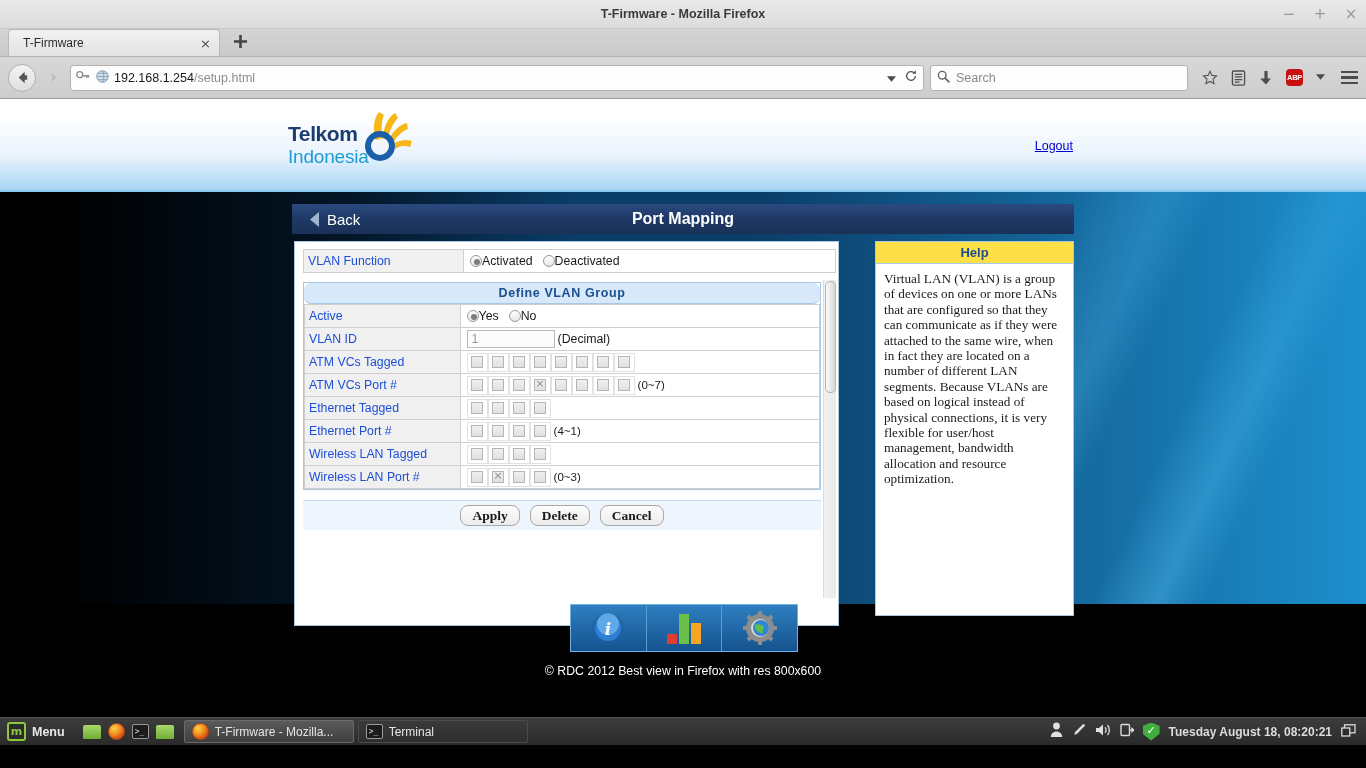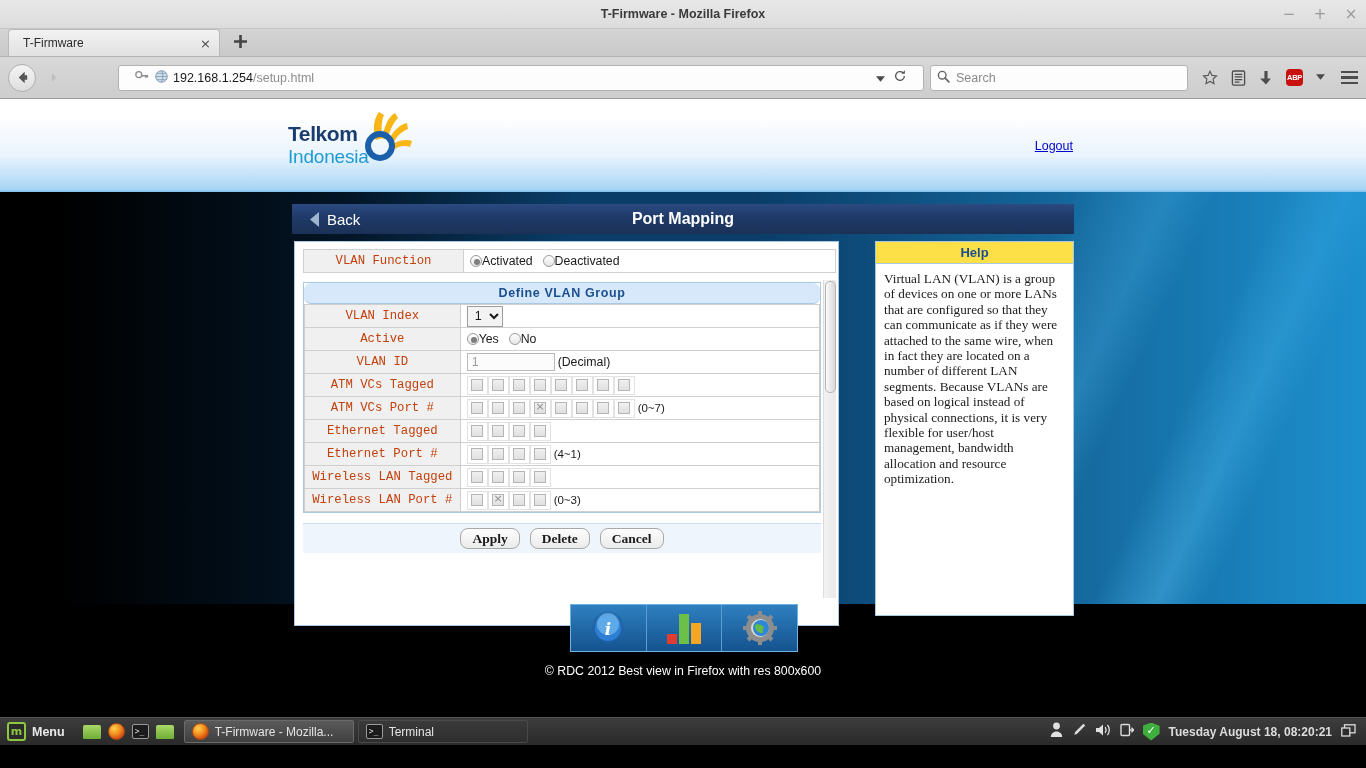--- a/index.html
+++ b/index.html
@@ -76,23 +76,22 @@
     cursor: pointer; flex: none;
   }
   .nav-fwd {
     width: 22px; height: 28px;
     display: flex; align-items: center; justify-content: center;
     flex: none; opacity: .35;
   }
   .urlbar {
     flex: 1; height: 26px;
     background: #fdfdfd; border: 1px solid #b2b2b2; border-radius: 3px;
-    display: flex; align-items: center; padding: 0 16px; gap: 5px;
+    display: flex; align-items: center; padding: 0 5px; gap: 5px;
     min-width: 0;
-    margin-left: 48px;
   }
   .url-text { font-size: 12.5px; color: #1a1a1a; white-space: nowrap; }
   .url-text .dim { color: #8d8d8d; }
   .url-right { margin-left: auto; display: flex; align-items: center; gap: 8px; }
   .searchbar {
     width: 258px; height: 26px; flex: none;
     background: #fdfdfd; border: 1px solid #b2b2b2; border-radius: 3px;
     display: flex; align-items: center; padding: 0 6px; gap: 6px;
   }
   .search-ph { font-size: 12.5px; color: #8a8a8a; }
@@ -211,25 +210,24 @@
   .help-body {
     padding: 7px 8px;
     font-family: "Liberation Serif", serif;
     font-size: 13.2px; line-height: 15.4px; color: #1a1a1a;
   }
 
   table.vt { border-collapse: collapse; }
   .row-label {
     background: #f0f0f0;
     border: 1px solid #cfcfcf;
-    font-size: 12.3px; color: #c2410c;
-    text-align: center;
+    font-size: 12.3px; color: #1d4ed8;
+    text-align: left;
     width: 160px; height: 23px;
     padding: 0 4px;
-    font-family: Liberation Mono, monospace;
   }
   .row-val {
     border: 1px solid #cfcfcf; border-left: none;
     background: #ffffff;
     padding: 0 0 0 6px;
     height: 23px;
   }
 
   .vlan-func { margin: 7px 0 0 8px; }
   .vlan-func .row-val { width: 372px; }
@@ -572,28 +570,20 @@
               </td>
             </tr>
           </tbody>
             </table>
 
           <div class="group-box">
             <div class="group-head">Define VLAN Group</div>
             <div class="group-body">
               <table class="vt" style="width:100%">
                 <tbody>
-                    <tr>
-                  <td class="row-label">VLAN Index</td>
-                  <td class="row-val">
-                    <select class="idx">
-                      <option>1</option>
-                    </select>
-                  </td>
-                </tr>
                 <tr>
                   <td class="row-label">Active</td>
                   <td class="row-val">
                     <div class="inline">
                       <span class="radio on"></span>
                       <span class="rlabel">Yes</span>
                       <span class="radio"></span>
                       <span class="rlabel">No</span>
                     </div>
                   </td>

